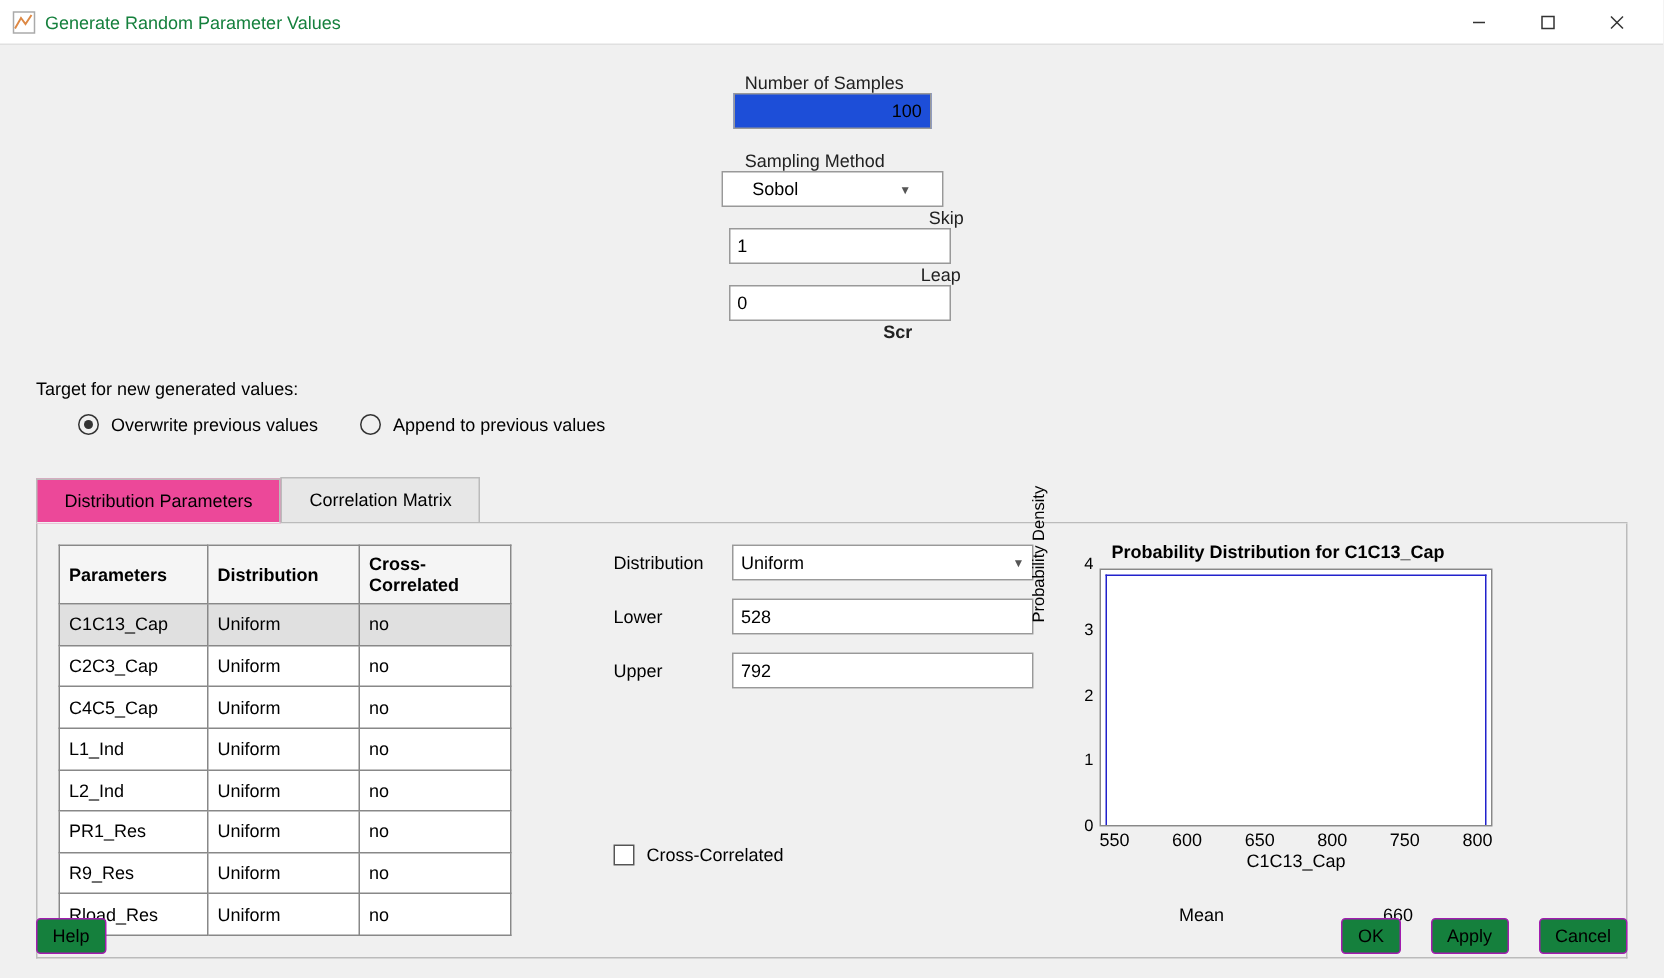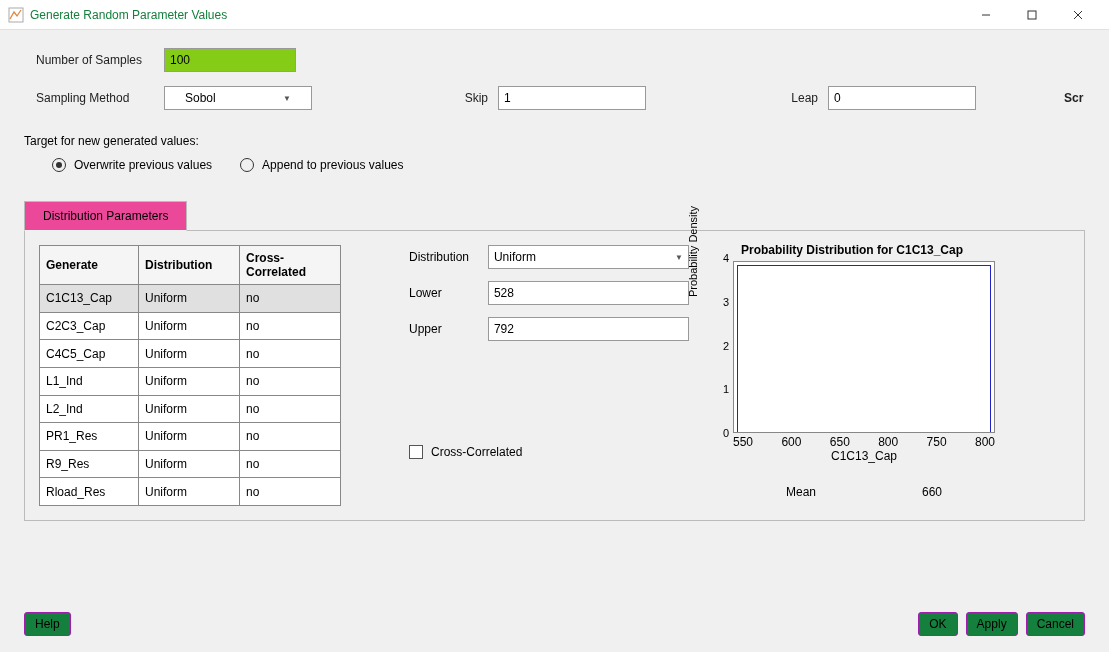--- a/index.html
+++ b/index.html
@@ -9,25 +9,25 @@
 .titlebar { height: 30px; background: #fff; border-bottom: 1px solid #e0e0e0; display: flex; align-items: center; padding: 0 8px; }
 .titlebar .icon { width: 16px; height: 16px; margin-right: 6px; display:inline-flex; align-items:center; justify-content:center;}
 .titlebar .title { flex: 1; color: #15803d; }
 .titlebar .winbtns { display: flex; }
 .titlebar .winbtn { width: 46px; height: 30px; display: flex; align-items: center; justify-content: center; color: #555; }
 .titlebar .winbtn svg { width: 10px; height: 10px; }
 
 
 .content { padding: 18px 24px 12px 24px; background: #f0f0f0; }
 
-.row { display: flex; align-items: center; margin-bottom: 14px; }
+.row { display: flex; align-items: center; margin-bottom: 14px; flex-direction: column; }
 .row.methodrow { justify-content: flex-start; gap: 0; }
 .lbl { color: #222; }
 .num-samples-lbl { width: 140px; padding-left: 12px; }
-.num-samples-input { width: 132px; height: 24px; border: 1px solid #999; background: #84cc16; padding: 0 5px; }
+.num-samples-input { width: 132px; height: 24px; border: 1px solid #999; background: #1d4ed8; padding: 0 5px; text-align: right; }
 
 .method-lbl { width: 140px; padding-left: 12px; }
 .method-select { width: 148px; height: 24px; border: 1px solid #999; background: #fff; padding: 0 20px; position: relative; display:flex; align-items:center; justify-content:space-between; }
 .method-select .arrow { font-size: 8px; color:#555; }
 .skip-lbl { margin-left: 136px; width: 40px; text-align:right; }
 .skip-input, .leap-input { width: 148px; height: 24px; border: 1px solid #999; background: #fff; padding: 0 5px; margin-left: 10px; }
 .leap-lbl { margin-left: 132px; width: 40px; text-align:right;}
 .scr-lbl { margin-left: 88px; font-weight: bold; }
 
 .target-label { margin: 24px 0 10px 0; }
@@ -72,21 +72,21 @@
 .yaxis-lbl { position:absolute; left:-2px; top:52px; transform:rotate(-90deg); transform-origin:left top; font-size:11px; }
 .yaxis-ticks { position:absolute; left:30px; top:13px; height:176px; display:flex; flex-direction:column; justify-content:space-between; text-align:right; width:10px;}
 .yaxis-ticks span{ font-size:11px; display:block; height:1px; line-height:0; }
 .xaxis-ticks { position:absolute; top:190px; left:44px; width:262px; display:flex; justify-content:space-between; font-size:11px; }
 .xaxis-lbl { position:absolute; top:204px; left:44px; width:262px; text-align:center; }
 .mean-row { position:absolute; top:240px; left:44px; width:262px; text-align:center; display:flex; justify-content:space-around;}
 
 
 .bottombar { position:absolute; left:24px; right:24px; bottom:16px; display:flex; justify-content:space-between; align-items:center; }
 .btn { border:1px solid #a21caf; background:#15803d; padding: 4px 10px; border-radius:3px; }
-.rightbtns { display:flex; gap:8px;justify-content:flex-end; }
+.rightbtns { display:flex; gap:20px;justify-content:flex-end; }
 </style>
 </head>
 <body>
 
 <div class="titlebar">
   <span class="icon">
     <svg viewBox="0 0 16 16">
         <rect x="1" y="1" width="14" height="14" fill="#fff" stroke="#aaa"></rect>
         <path d="M2 12 L6 5 L9 9 L13 3" stroke="#d84" fill="none" stroke-width="1.3"></path>
       </svg>
@@ -139,28 +139,29 @@
       <span>Overwrite previous values</span>
     </label>
     <label class="radio">
       <span class="circle"></span>
       <span>Append to previous values</span>
     </label>
   </div>
 
   <div class="tabbar">
     <div class="tab active">Distribution Parameters</div>
+    <div class="tab">Correlation Matrix</div>
   </div>
 
   <div class="tabpanel">
 
     <table class="param-table">
       <thead>
         <tr>
-          <th class="col1">Generate</th>
+          <th class="col1">Parameters</th>
           <th class="col2">Distribution</th>
           <th class="col3">Cross-Correlated</th>
         </tr>
       </thead>
       <tbody id="tbody">
           <tr class="selected">
             <td>C1C13_Cap</td>
             <td>Uniform</td>
             <td>no</td>
           </tr>

